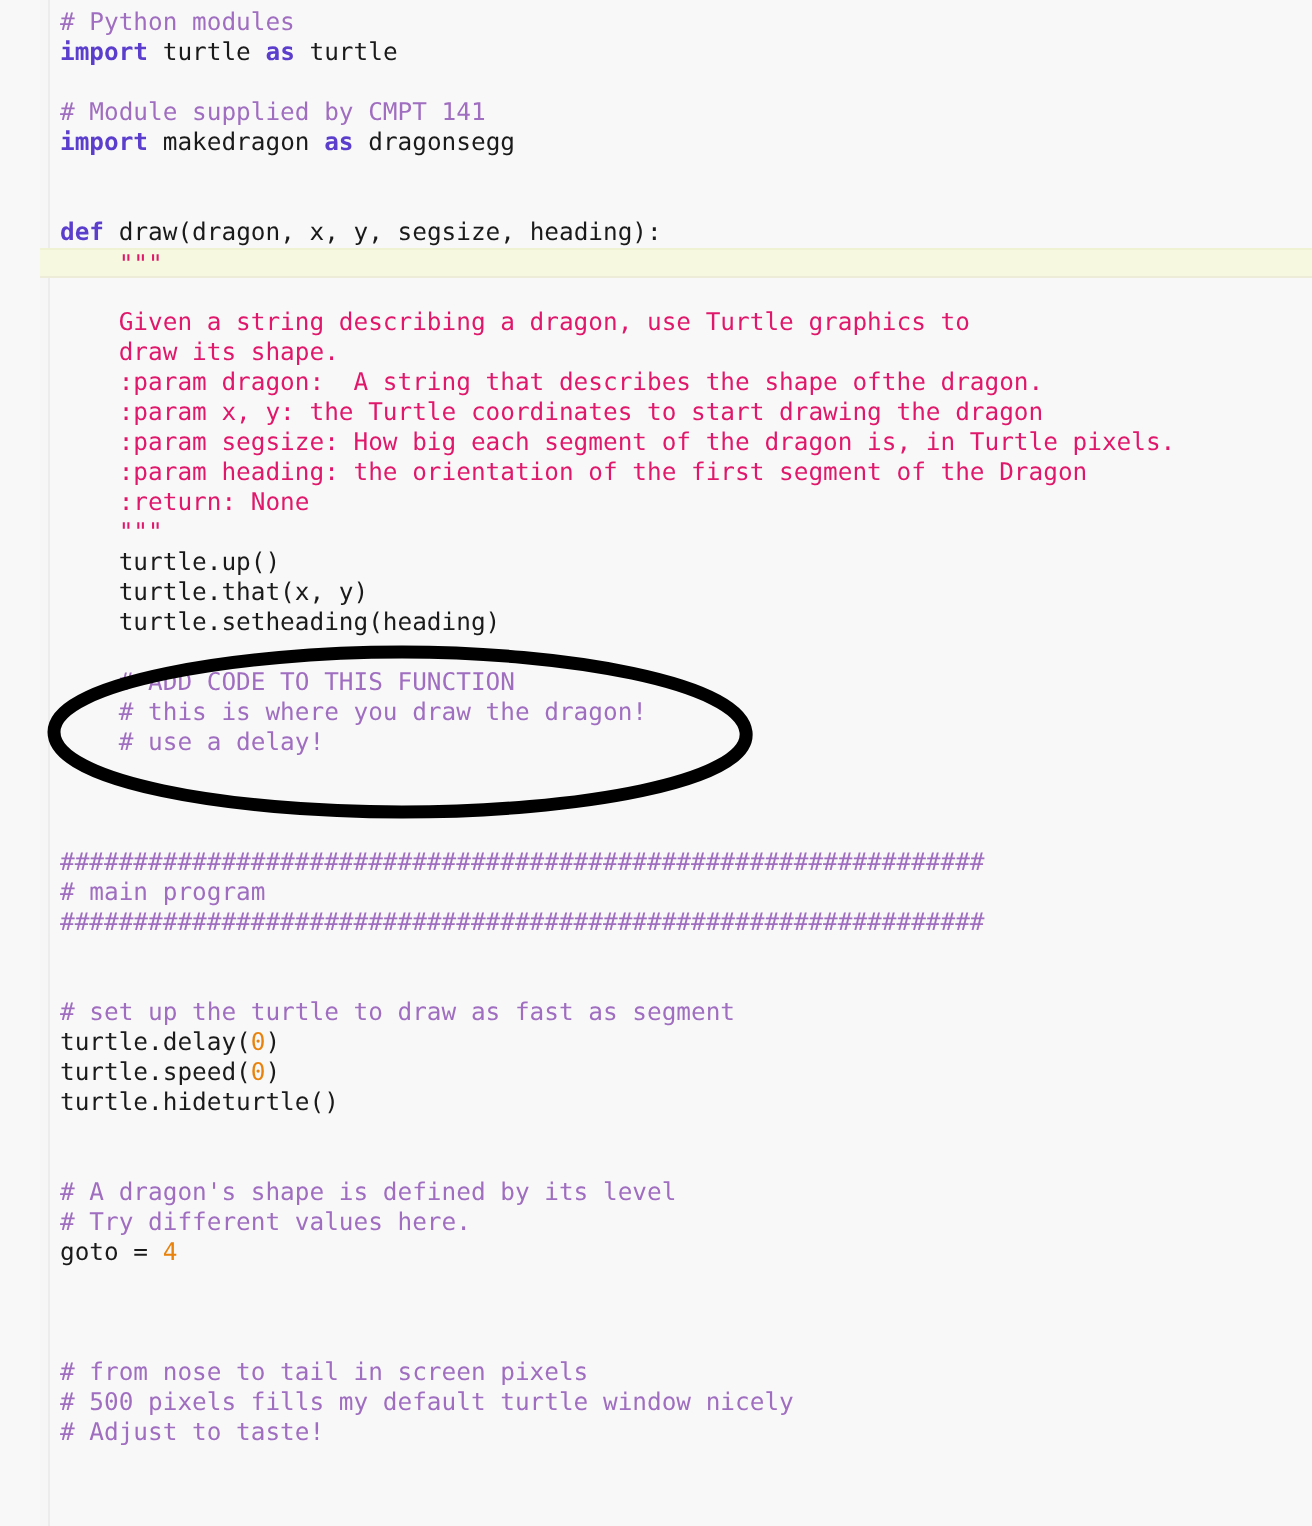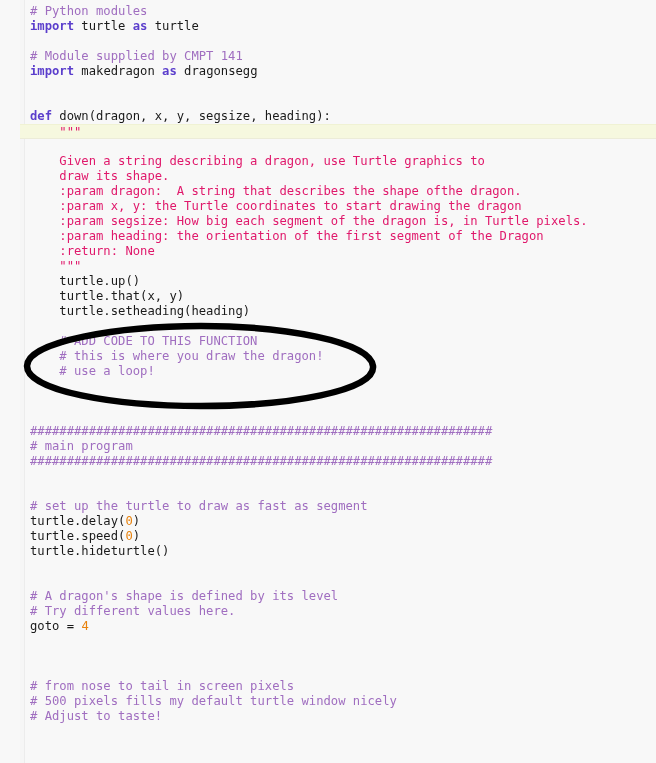--- a/index.html
+++ b/index.html
@@ -82,38 +82,38 @@
   <div id="gutter"></div>
 
   <div id="code">
       <div class="line"><span class="tok-comment"># Python modules</span></div>
       <div class="line"><span class="tok-keyword">import</span><span class="tok-plain"> turtle </span><span class="tok-keyword">as</span><span class="tok-plain"> turtle</span></div>
       <div class="line"><span class="tok-plain"></span></div>
       <div class="line"><span class="tok-comment"># Module supplied by CMPT 141</span></div>
       <div class="line"><span class="tok-keyword">import</span><span class="tok-plain"> makedragon </span><span class="tok-keyword">as</span><span class="tok-plain"> dragonsegg</span></div>
       <div class="line"><span class="tok-plain"></span></div>
       <div class="line"><span class="tok-plain"></span></div>
-      <div class="line"><span class="tok-keyword">def</span><span class="tok-plain"> </span><span class="tok-func">down</span><span class="tok-plain">(dragon, x, y, segsize, heading):</span></div>
+      <div class="line"><span class="tok-keyword">def</span><span class="tok-plain"> </span><span class="tok-func">draw</span><span class="tok-plain">(dragon, x, y, segsize, heading):</span></div>
       <div class="line highlight"><span class="tok-string">    """</span></div>
       <div class="line"><span class="tok-string"></span></div>
       <div class="line"><span class="tok-string">    Given a string describing a dragon, use Turtle graphics to</span></div>
       <div class="line"><span class="tok-string">    draw its shape.</span></div>
       <div class="line"><span class="tok-string">    :param dragon:  A string that describes the shape ofthe dragon.</span></div>
       <div class="line"><span class="tok-string">    :param x, y: the Turtle coordinates to start drawing the dragon</span></div>
       <div class="line"><span class="tok-string">    :param segsize: How big each segment of the dragon is, in Turtle pixels.</span></div>
       <div class="line"><span class="tok-string">    :param heading: the orientation of the first segment of the Dragon</span></div>
       <div class="line"><span class="tok-string">    :return: None</span></div>
       <div class="line"><span class="tok-string">    """</span></div>
       <div class="line"><span class="tok-plain">    turtle.up()</span></div>
       <div class="line"><span class="tok-plain">    turtle.that(x, y)</span></div>
       <div class="line"><span class="tok-plain">    turtle.setheading(heading)</span></div>
       <div class="line"><span class="tok-plain"></span></div>
       <div class="line"><span class="tok-comment">    # ADD CODE TO THIS FUNCTION</span></div>
       <div class="line"><span class="tok-comment">    # this is where you draw the dragon!</span></div>
-      <div class="line"><span class="tok-comment">    # use a loop!</span></div>
+      <div class="line"><span class="tok-comment">    # use a delay!</span></div>
       <div class="line"><span class="tok-plain"></span></div>
       <div class="line"><span class="tok-plain"></span></div>
       <div class="line"><span class="tok-plain"></span></div>
       <div class="line"><span class="tok-comment">###############################################################</span></div>
       <div class="line"><span class="tok-comment"># main program</span></div>
       <div class="line"><span class="tok-comment">###############################################################</span></div>
       <div class="line"><span class="tok-plain"></span></div>
       <div class="line"><span class="tok-plain"></span></div>
       <div class="line"><span class="tok-comment"># set up the turtle to draw as fast as segment</span></div>
       <div class="line"><span class="tok-plain">turtle.delay(</span><span class="tok-number">0</span><span class="tok-plain">)</span></div>

